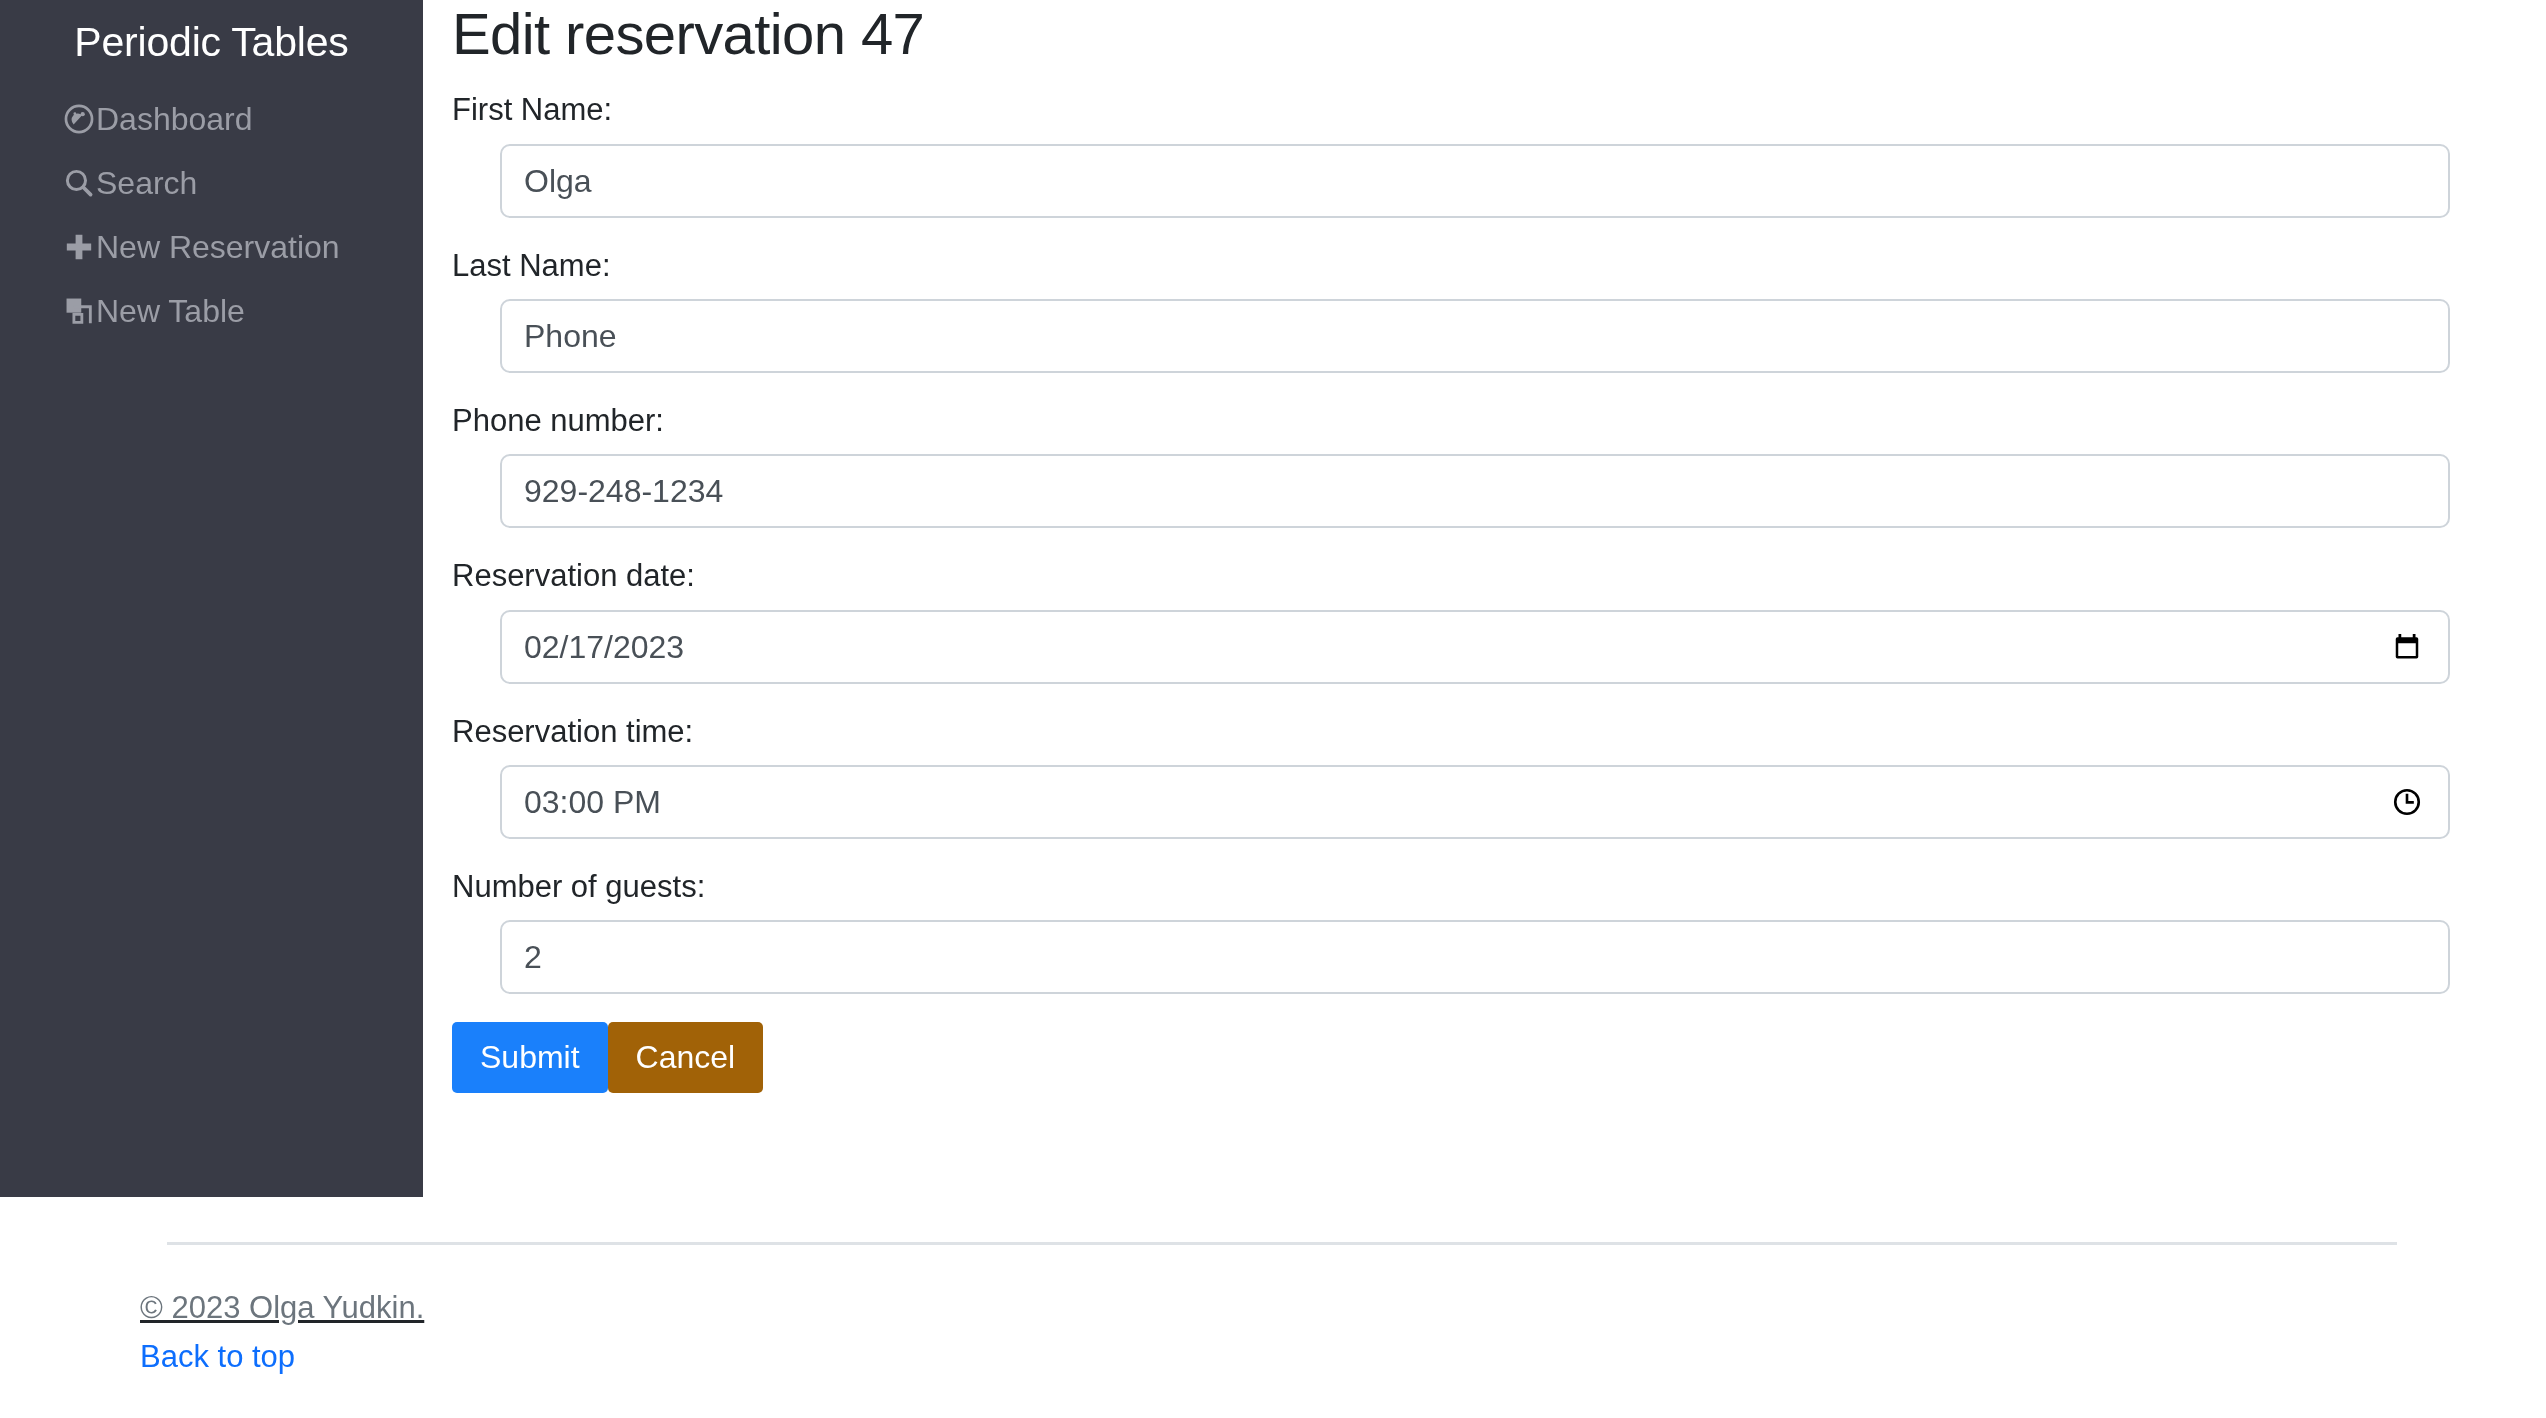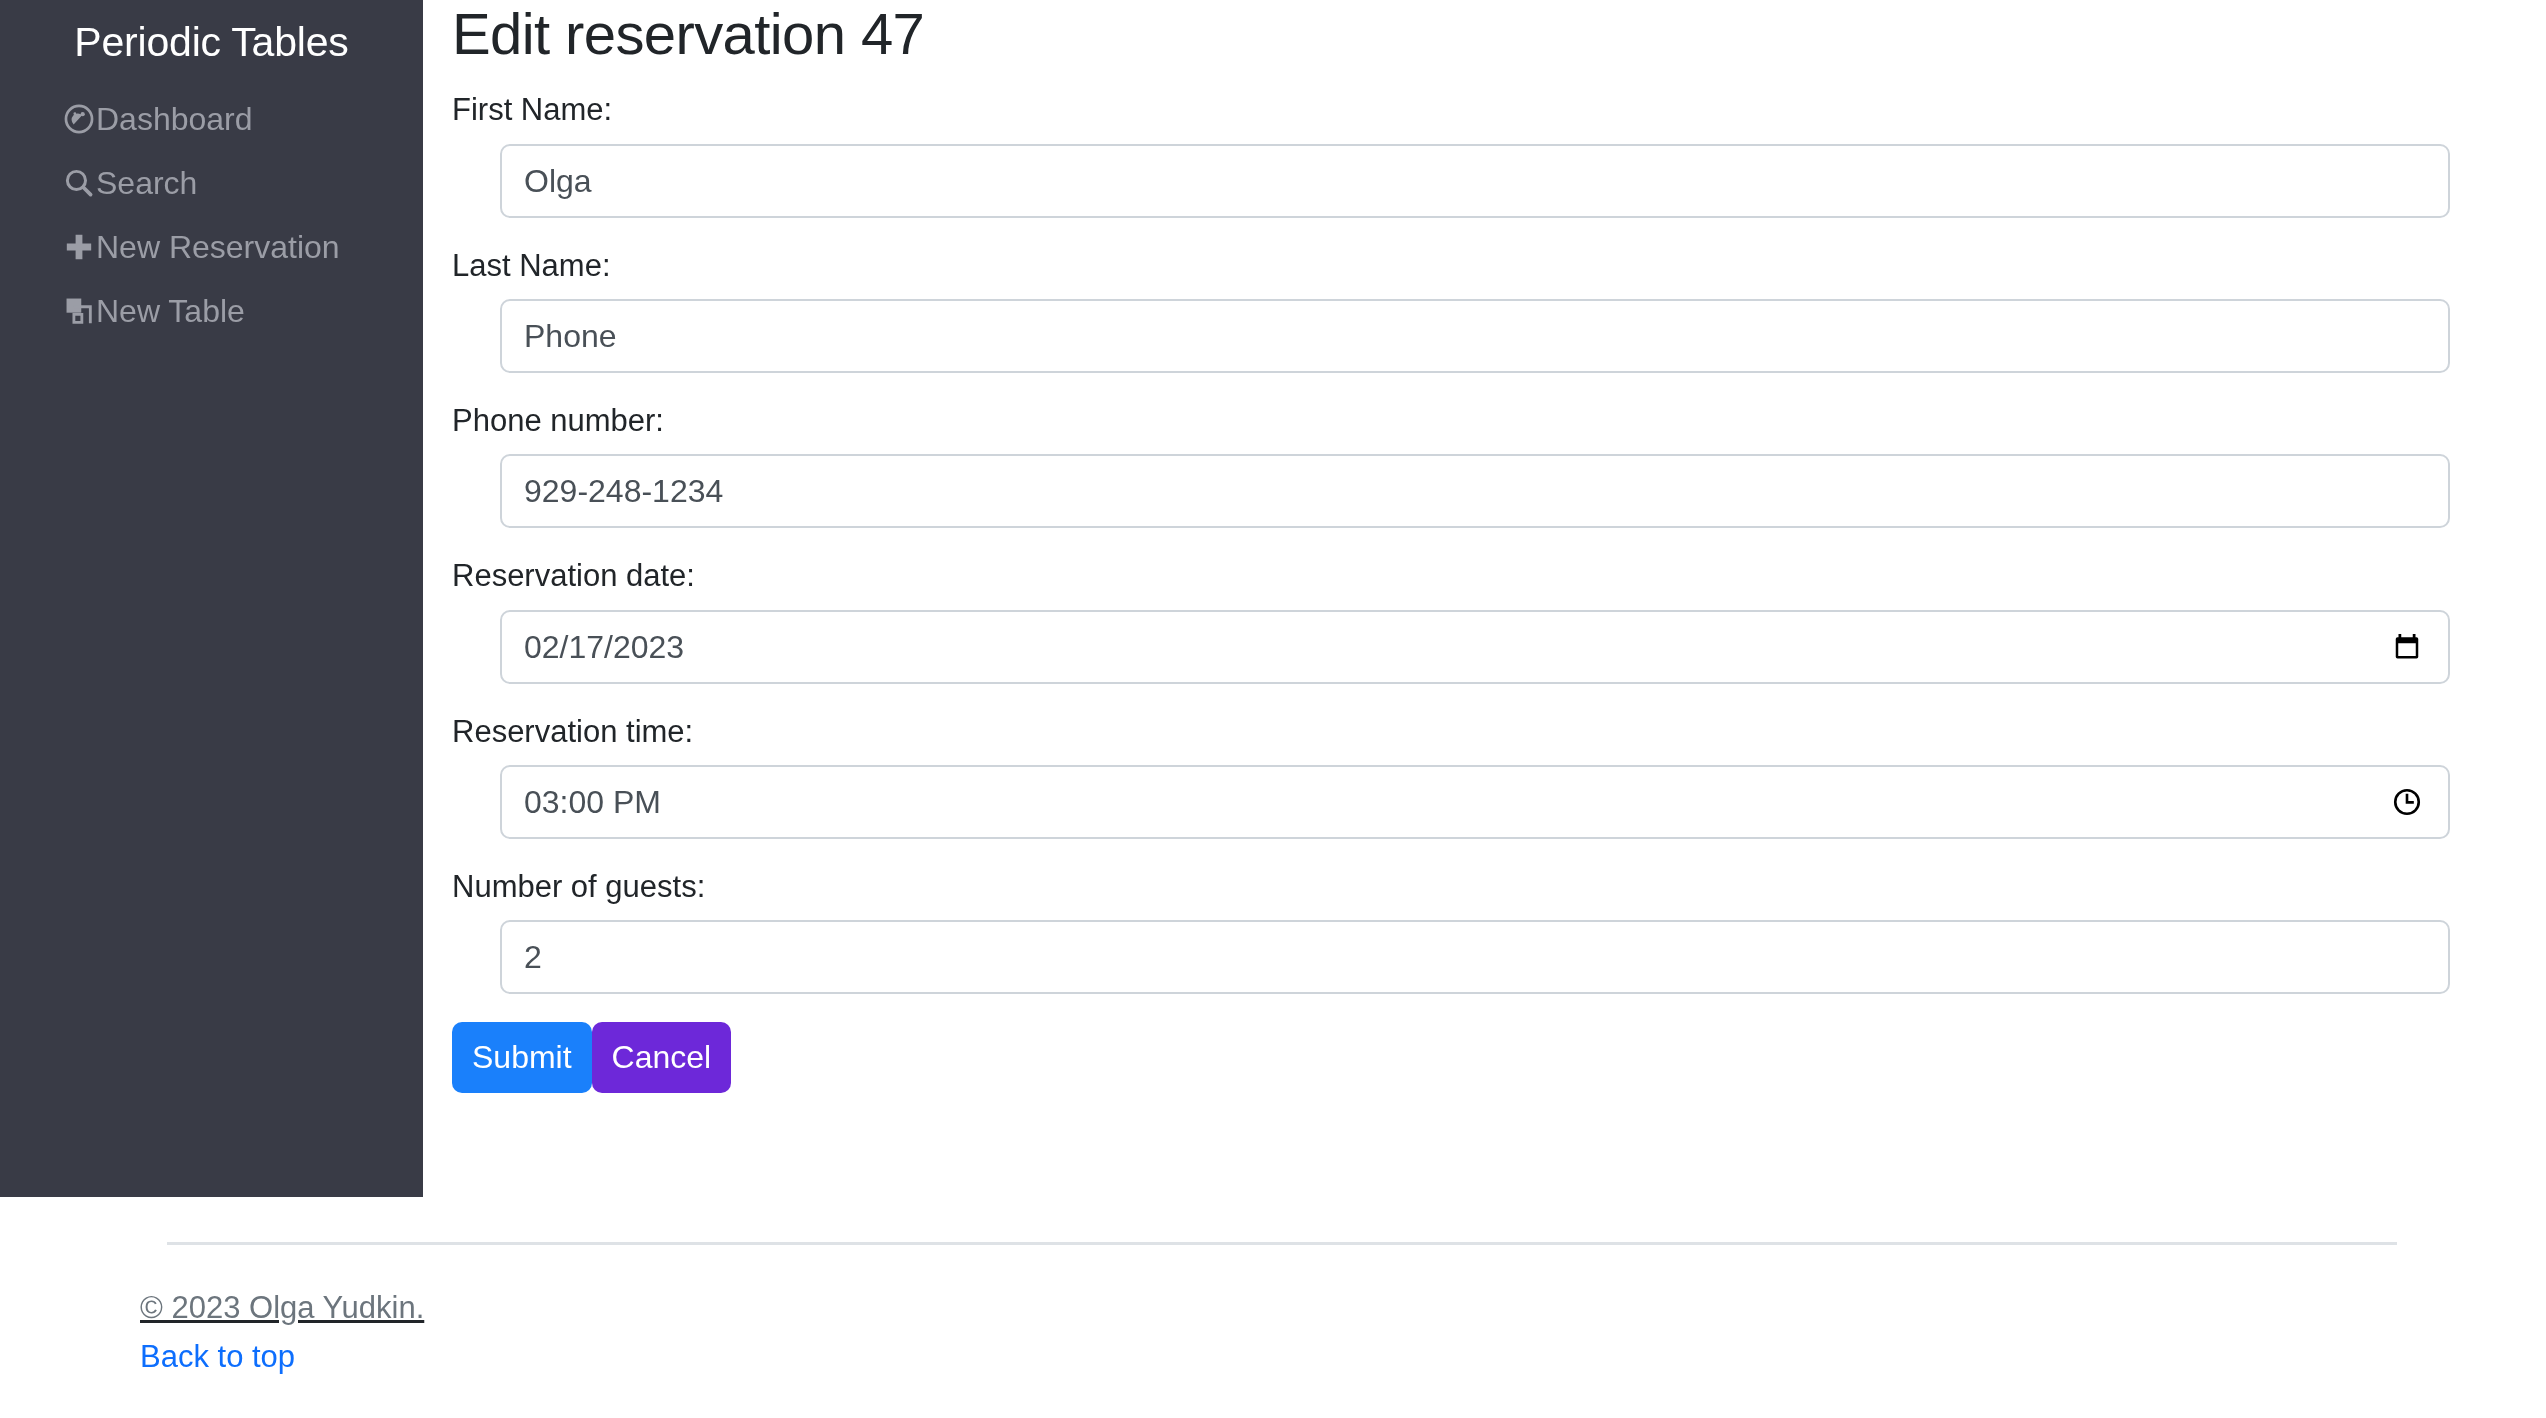--- a/index.html
+++ b/index.html
@@ -141,33 +141,33 @@
   .field-icon svg { display: block; }
 
   
   .btn-row {
     margin-top: 28px;
     display: flex;
     gap: 0px;
   }
   .btn {
     border: none;
-    border-radius: 10px;
+    border-radius: 5px;
     font-family: "Liberation Sans", sans-serif;
     font-size: 32px;
     color: #ffffff;
-    padding: 16px 20px;
+    padding: 16px 28px;
     line-height: 1.2;
     cursor: pointer;
   }
   .btn-submit {
     background: #1a80fb;
   }
   .btn-cancel {
-    background: #6d28d9;
+    background: #a16207;
     text-align: center;
   }
 
   
   .footer {
     position: absolute;
     left: 140px;
     top: 1242px;
     width: 2240px;
     text-decoration: underline;

